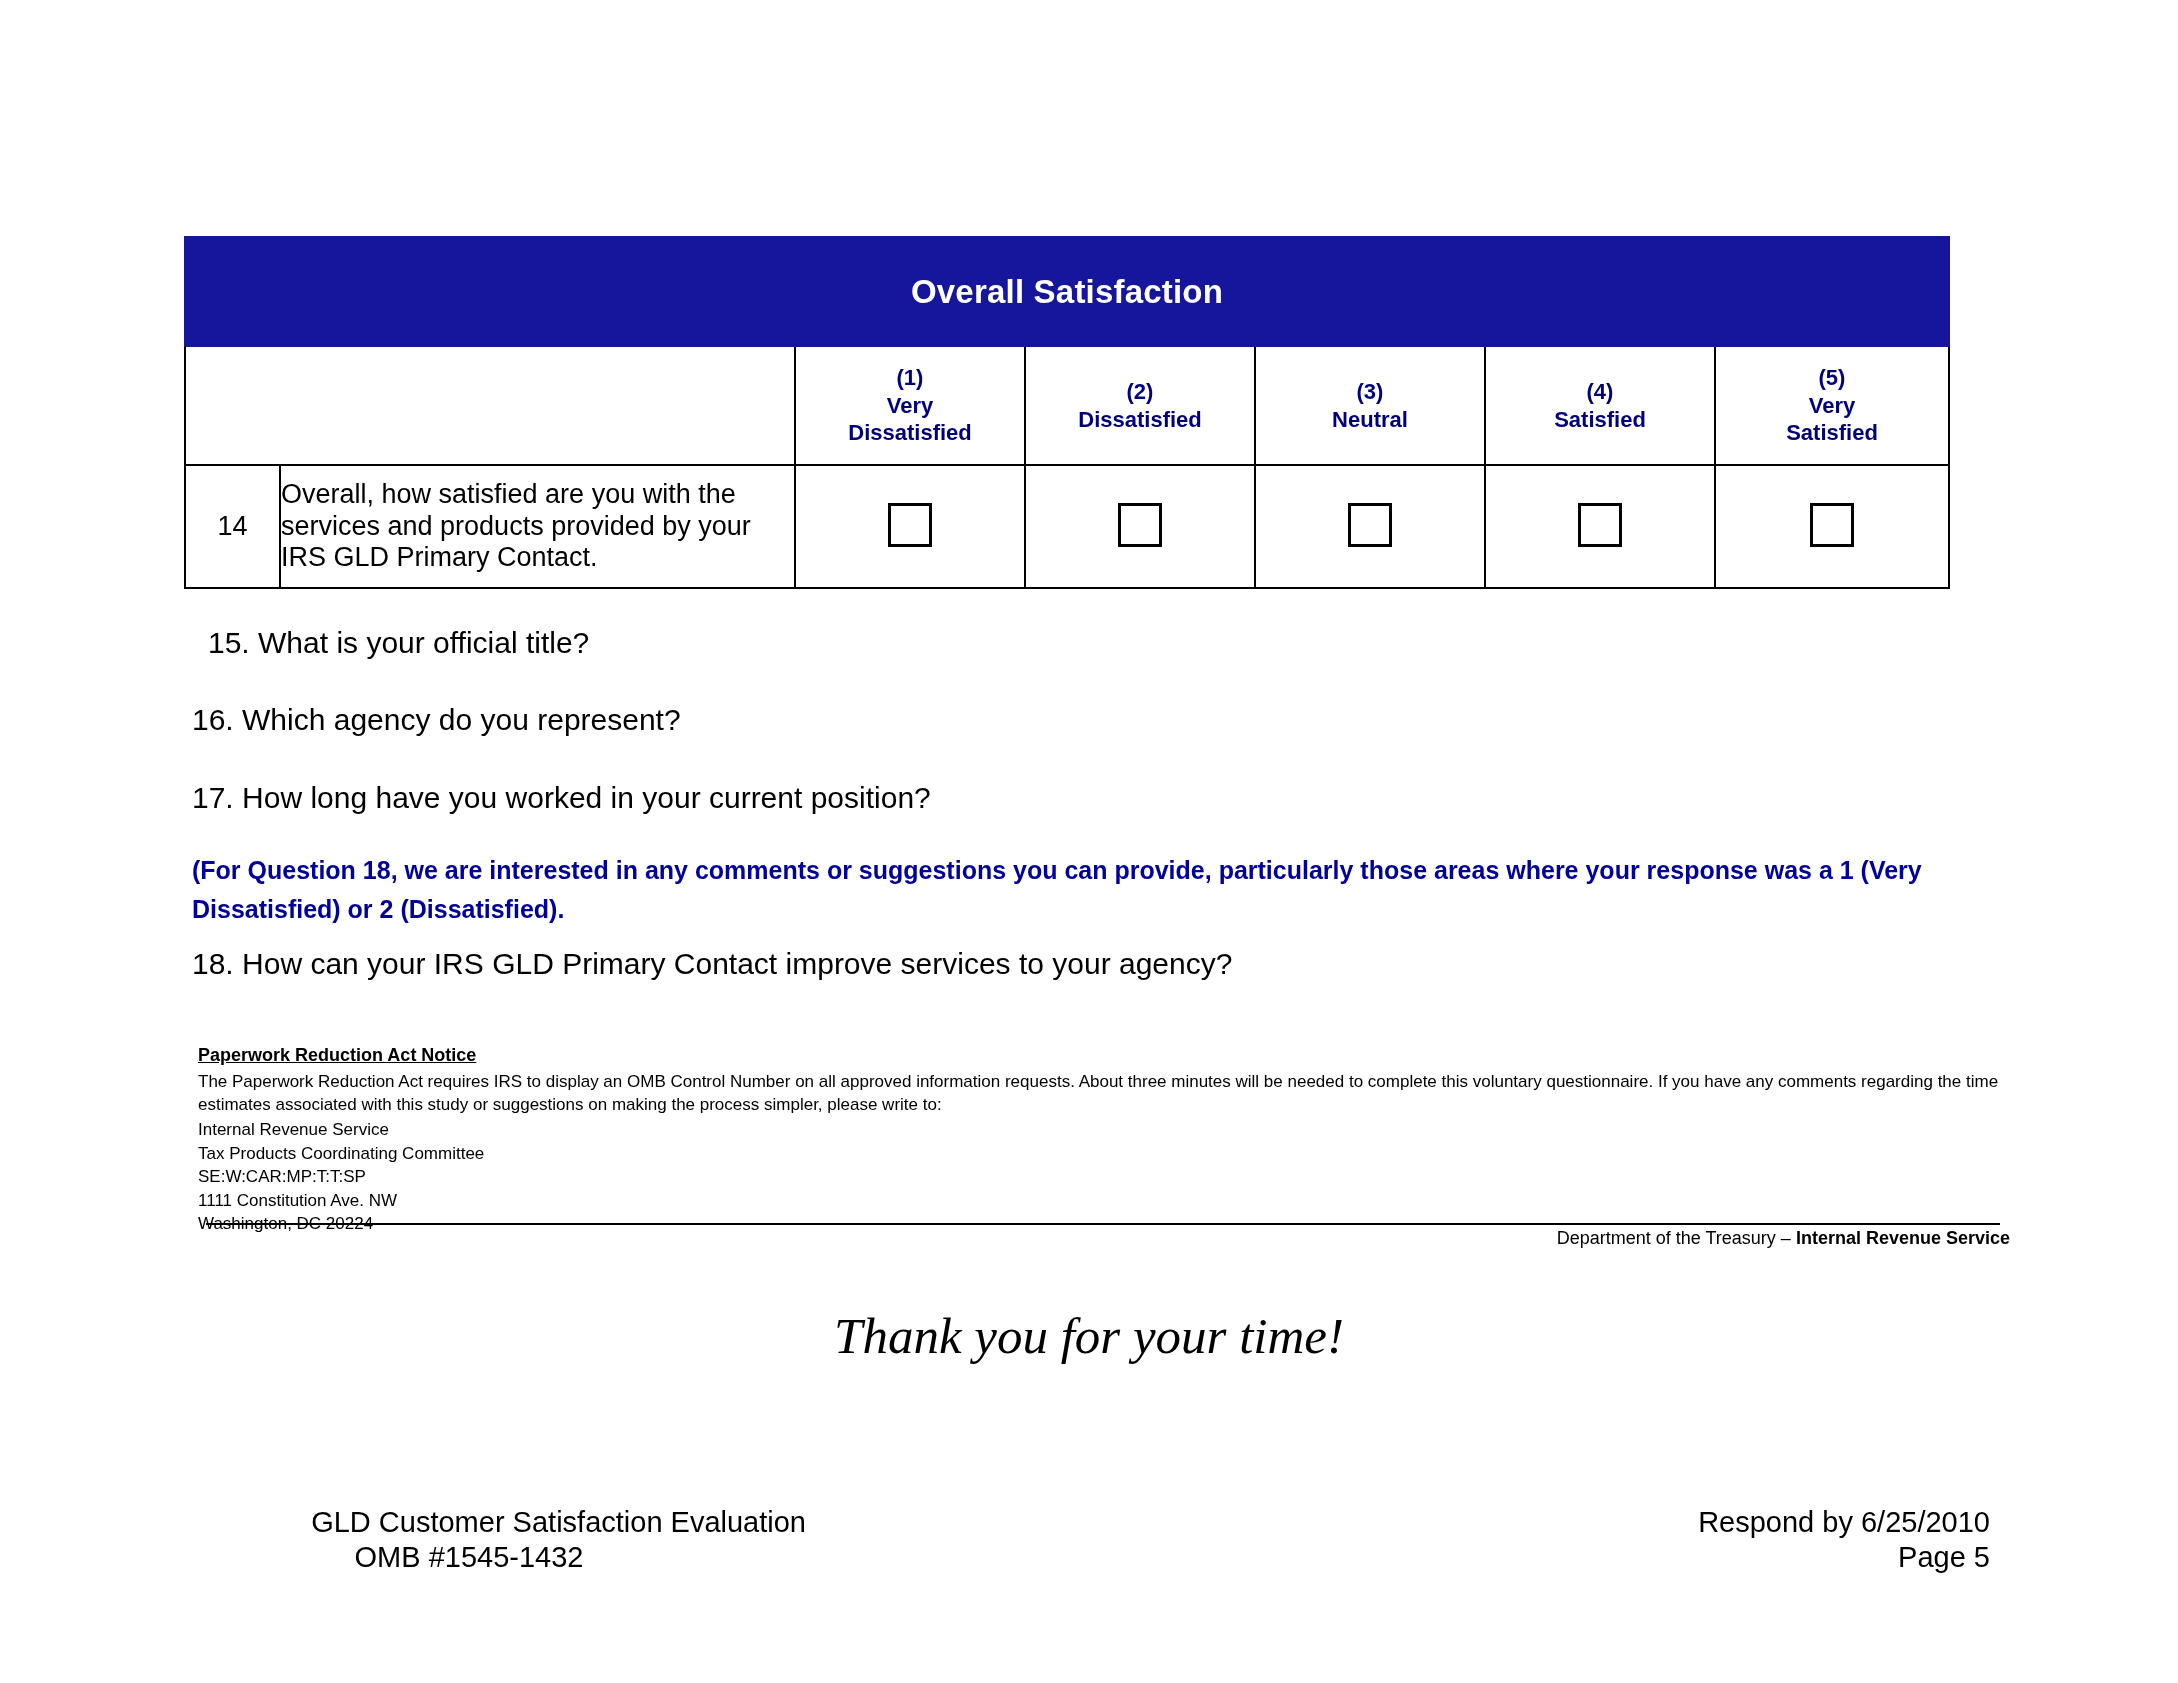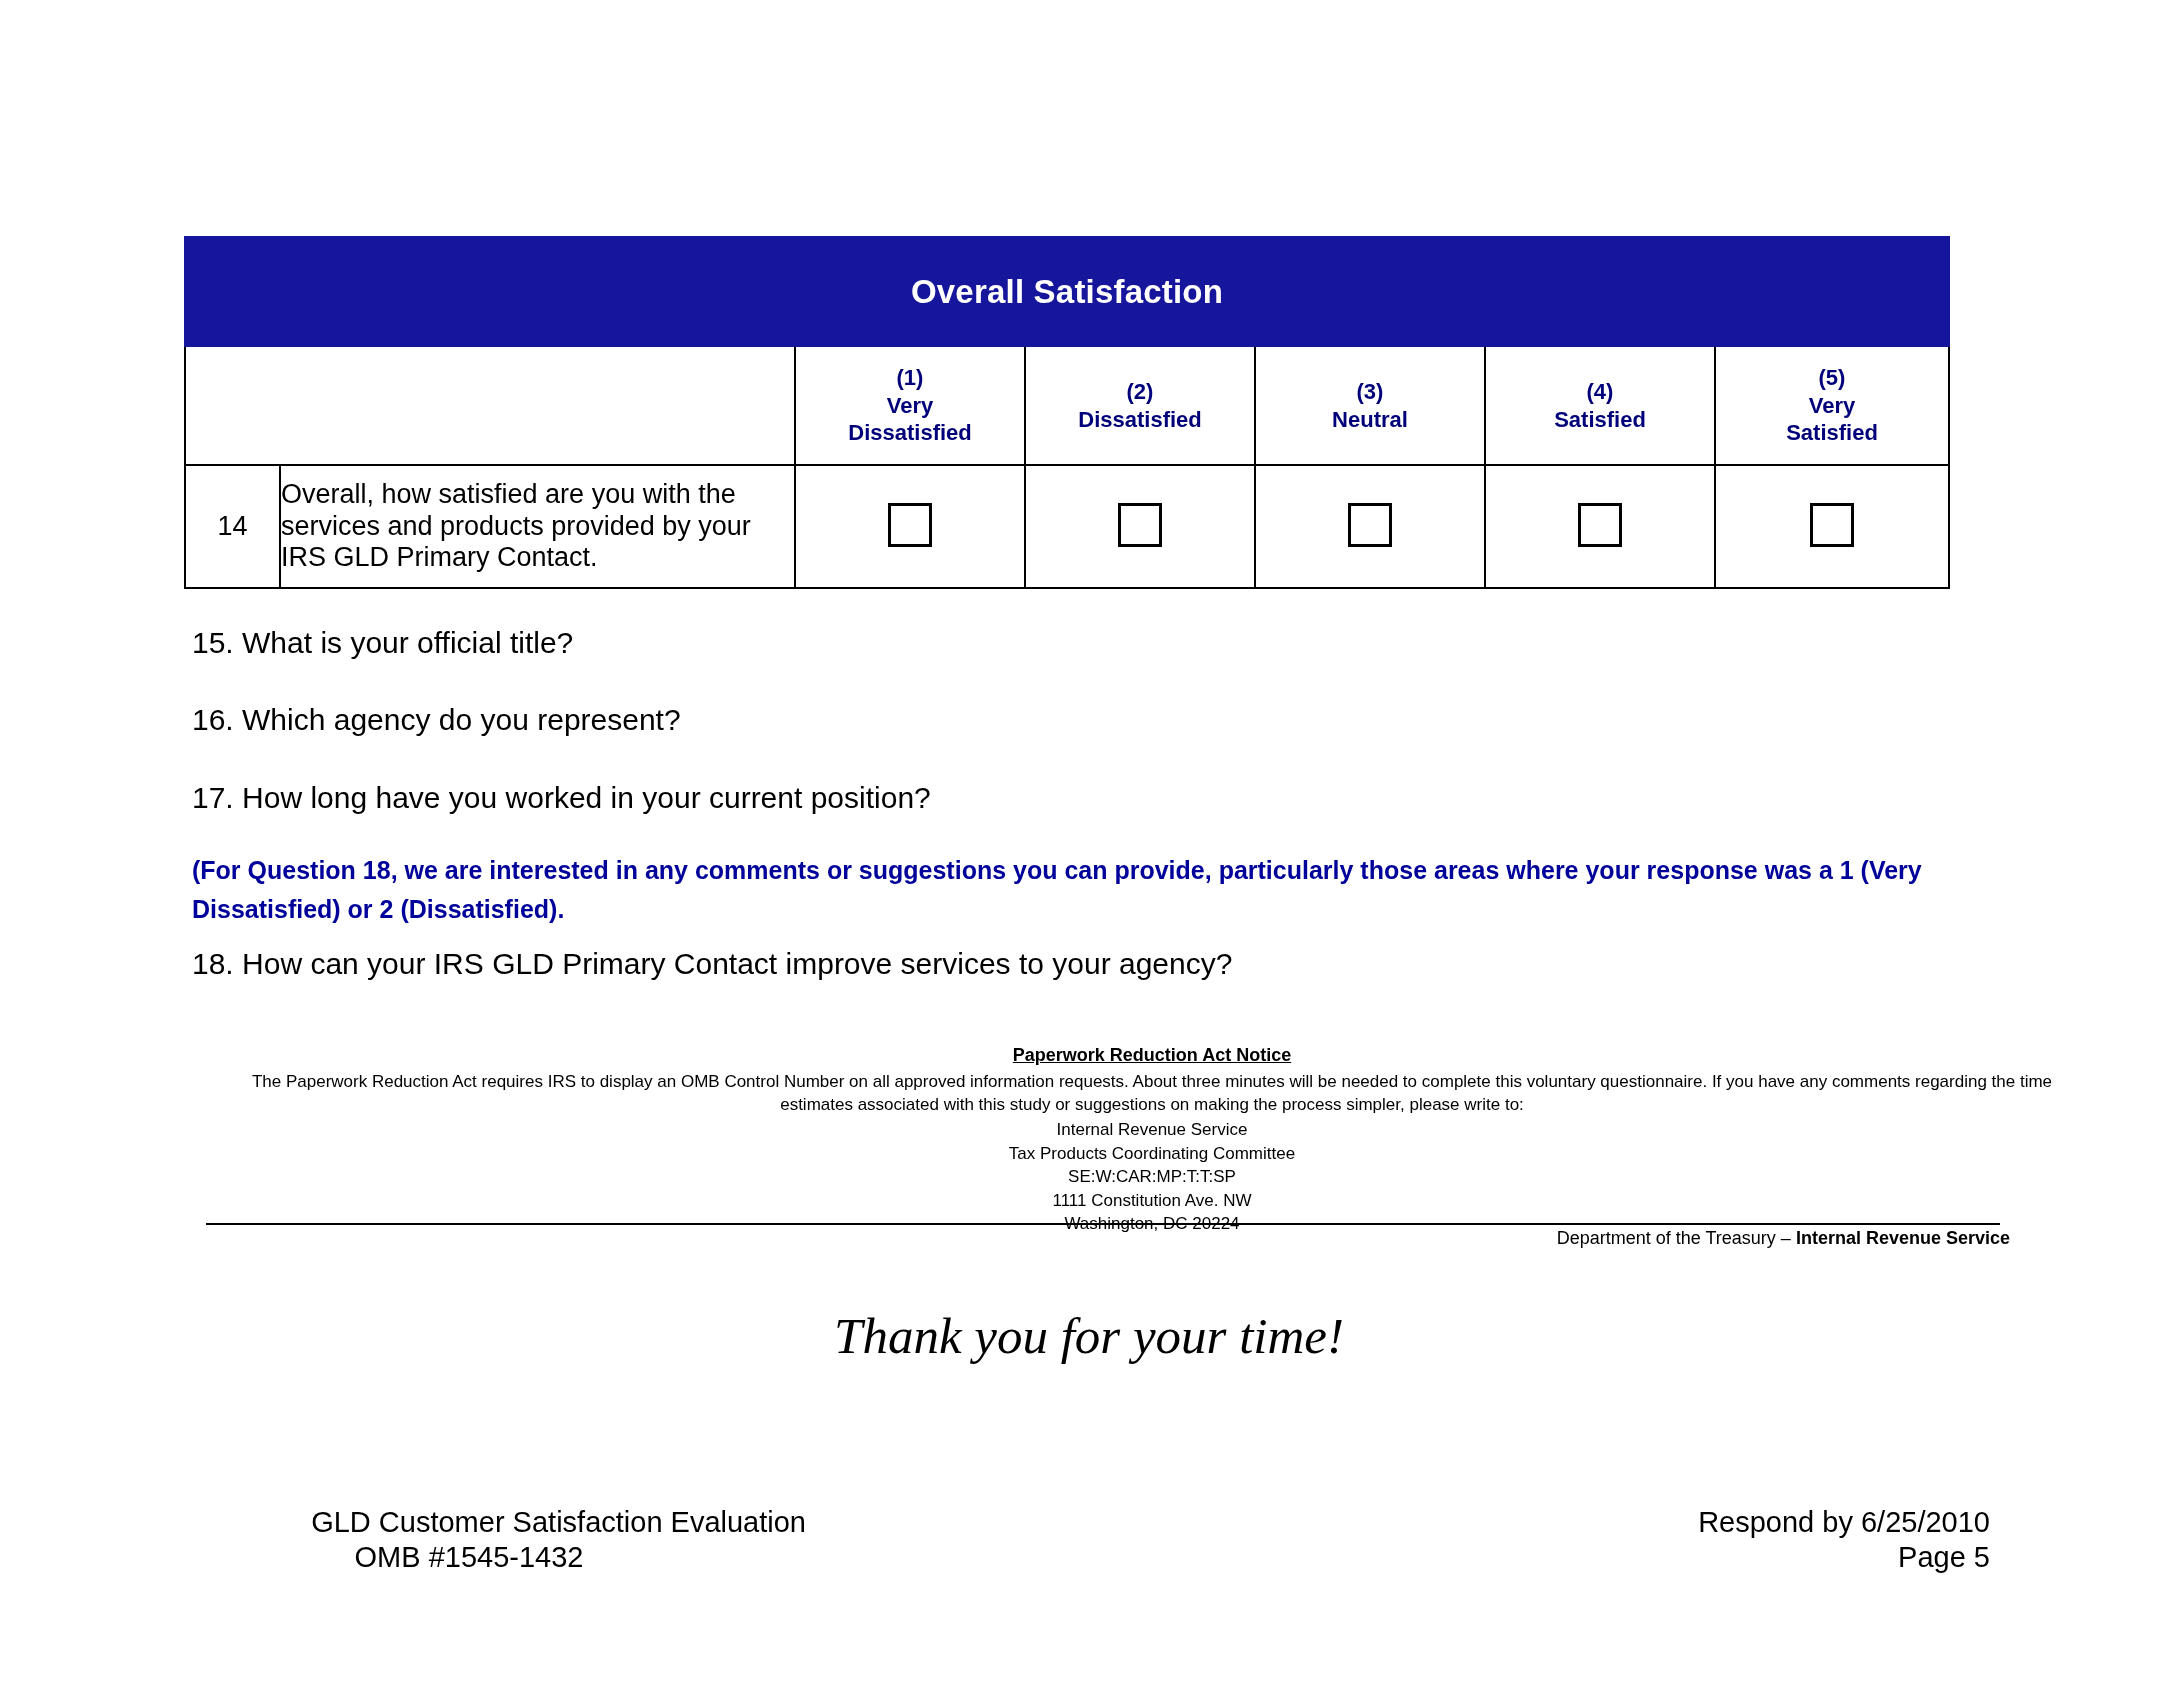--- a/index.html
+++ b/index.html
@@ -81,21 +81,21 @@
     background: #ffffff;
   }
 
   
   .question {
     position: absolute;
     font-size: 30px;
     color: #000000;
     white-space: nowrap;
   }
-  #q15 { left: 192px; top: 626px; }
+  #q15 { left: 208px; top: 626px; }
   #q16 { left: 192px; top: 703px; }
   #q17 { left: 192px; top: 781px; }
   #q18 { left: 192px; top: 947px; }
 
   .note {
     position: absolute;
     left: 192px;
     top: 851px;
     width: 1812px;
     font-size: 25px;
@@ -103,24 +103,23 @@
     color: #00009b;
     line-height: 1.55;
   }
 
   
   .pra {
     position: absolute;
     left: 198px;
     top: 1044px;
     width: 1812px;
-    text-align: center;
+    text-align: left;
     font-size: 17px;
     line-height: 1.3;
-    margin-left: 48px;
   }
   .pra-title {
     font-weight: bold;
     text-decoration: underline;
     font-size: 18px;
     margin-bottom: 4px;
   }
   .pra-body {
     font-size: 17px;
     line-height: 1.32;

